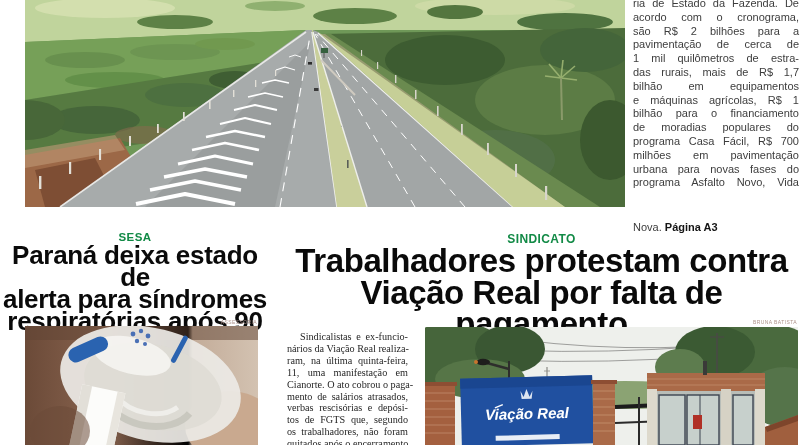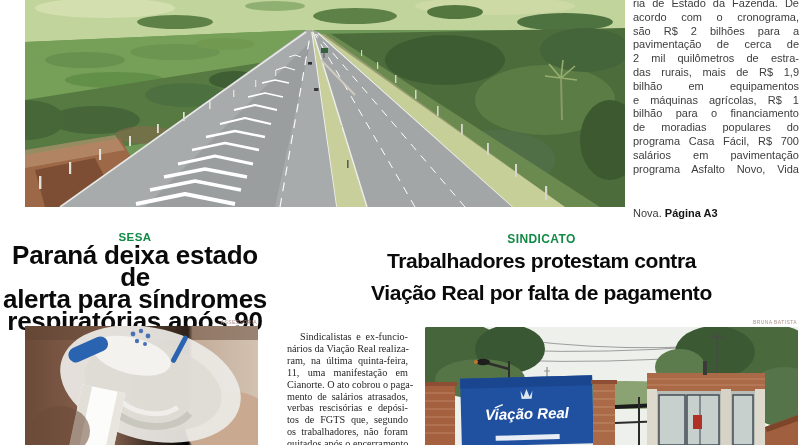--- a/index.html
+++ b/index.html
@@ -18,21 +18,21 @@
   .topcol .ll{text-align:left;margin-top:31px;}
   .topcol b{color:#141414;}
   
   .kicker{position:absolute;text-align:center;font-weight:bold;font-size:11.5px;
           letter-spacing:.4px;}
   .kicker-left{left:0;top:231px;width:270px;}
   .kicker-right{left:285px;top:232px;width:513px;font-size:12px;}
   
   .headline{position:absolute;text-align:center;font-weight:bold;color:#0a0a0a;}
   .headline-left{left:0;top:244px;width:270px;font-size:26px;line-height:22px;letter-spacing:-.3px;}
-  .headline-right{left:285px;top:245px;width:513px;font-size:21px;line-height:31.5px;letter-spacing:-.4px;}
+  .headline-right{left:285px;top:245px;width:513px;font-size:33px;line-height:31.5px;letter-spacing:-.4px;}
   
   .credit{position:absolute;font-size:5px;letter-spacing:.4px;color:#ad9289;text-align:right;}
   .credit-left{left:0;top:319px;width:257px;}
   .credit-right{left:600px;top:319px;width:197px;}
   
   .bodycol{position:absolute;left:287px;top:331px;width:121px;
            font-family:"Liberation Serif",serif;font-size:10.2px;line-height:11.9px;
            color:#1f1f1f;}
   .bodycol .bl{white-space:nowrap;text-align:justify;text-align-last:justify;}
   .bodycol .indent{padding-left:13px;}
@@ -161,28 +161,29 @@
         <rect x="336" y="50" width="1.1" height="6"></rect>
       </g>
     </svg>
   </div>
 
   <div class="topcol">
     <div class="jl">ria de Estado da Fazenda. De</div>
     <div class="jl">acordo com o cronograma,</div>
     <div class="jl">são R$ 2 bilhões para a</div>
     <div class="jl">pavimentação de cerca de</div>
-    <div class="jl">2 mil quilômetros de estra-</div>
-    <div class="jl">das rurais, mais de R$ 1,9</div>
+    <div class="jl">1 mil quilômetros de estra-</div>
+    <div class="jl">das rurais, mais de R$ 1,7</div>
     <div class="jl">bilhão em equipamentos</div>
     <div class="jl">e máquinas agrícolas, R$ 1</div>
     <div class="jl">bilhão para o financiamento</div>
     <div class="jl">de moradias populares do</div>
     <div class="jl">programa Casa Fácil, R$ 700</div>
-    <div class="jl">salários em pavimentação</div>
+    <div class="jl">milhões em pavimentação</div>
+    <div class="jl">urbana para novas fases do</div>
     <div class="jl">programa Asfalto Novo, Vida</div>
     <div class="ll"><span>Nova.</span> <b>Página A3</b></div>
   </div>
 
   <div class="kicker kicker-left" style="color:#128a46">SESA</div>
   <div class="headline headline-left">
     <div>Paraná deixa estado de</div>
     <div>alerta para síndromes</div>
     <div>respiratórias após 90 dia</div>
   </div>

